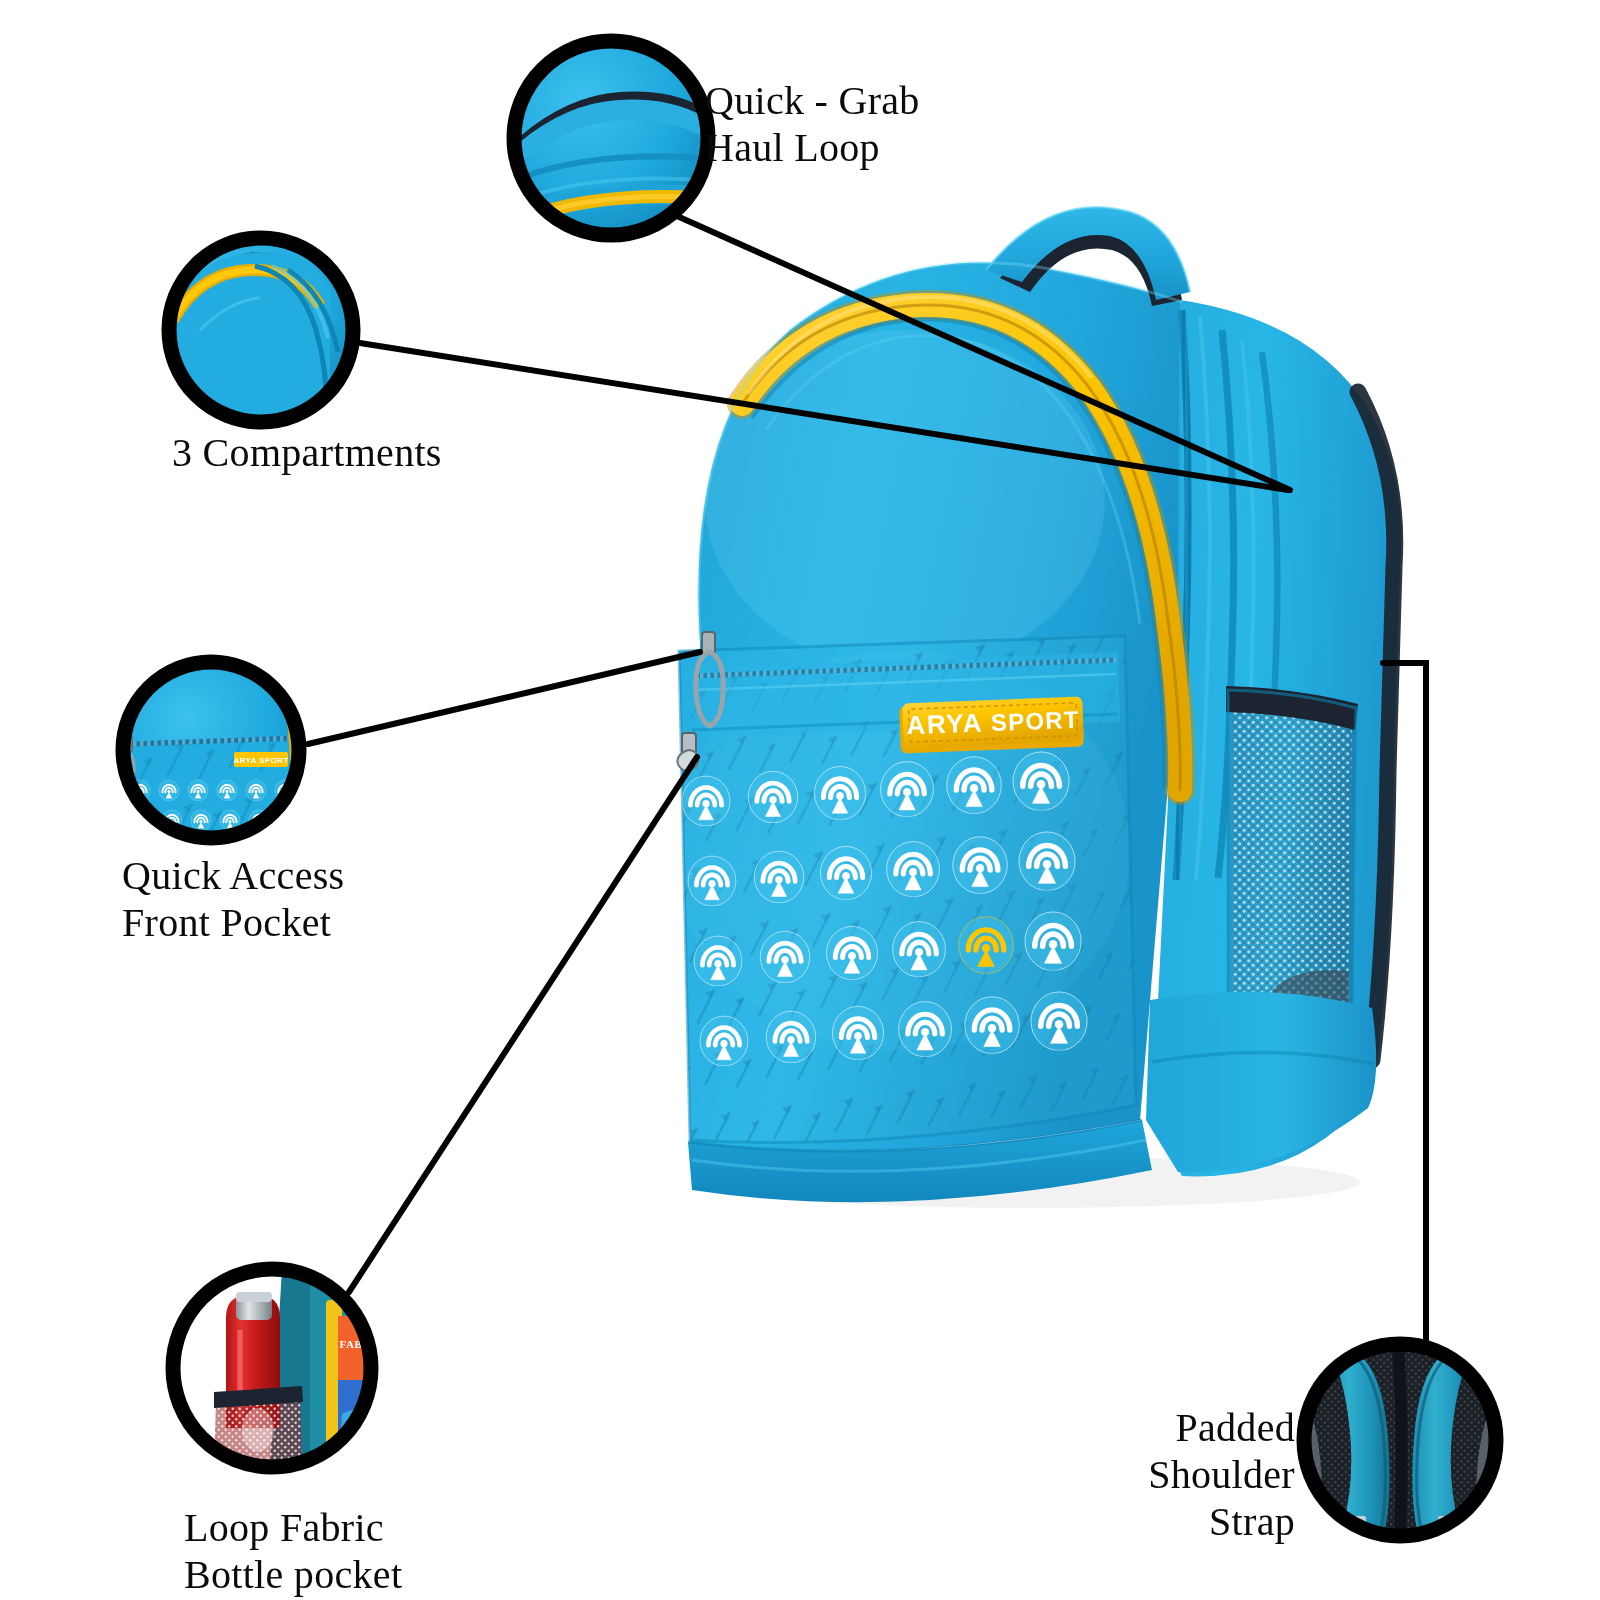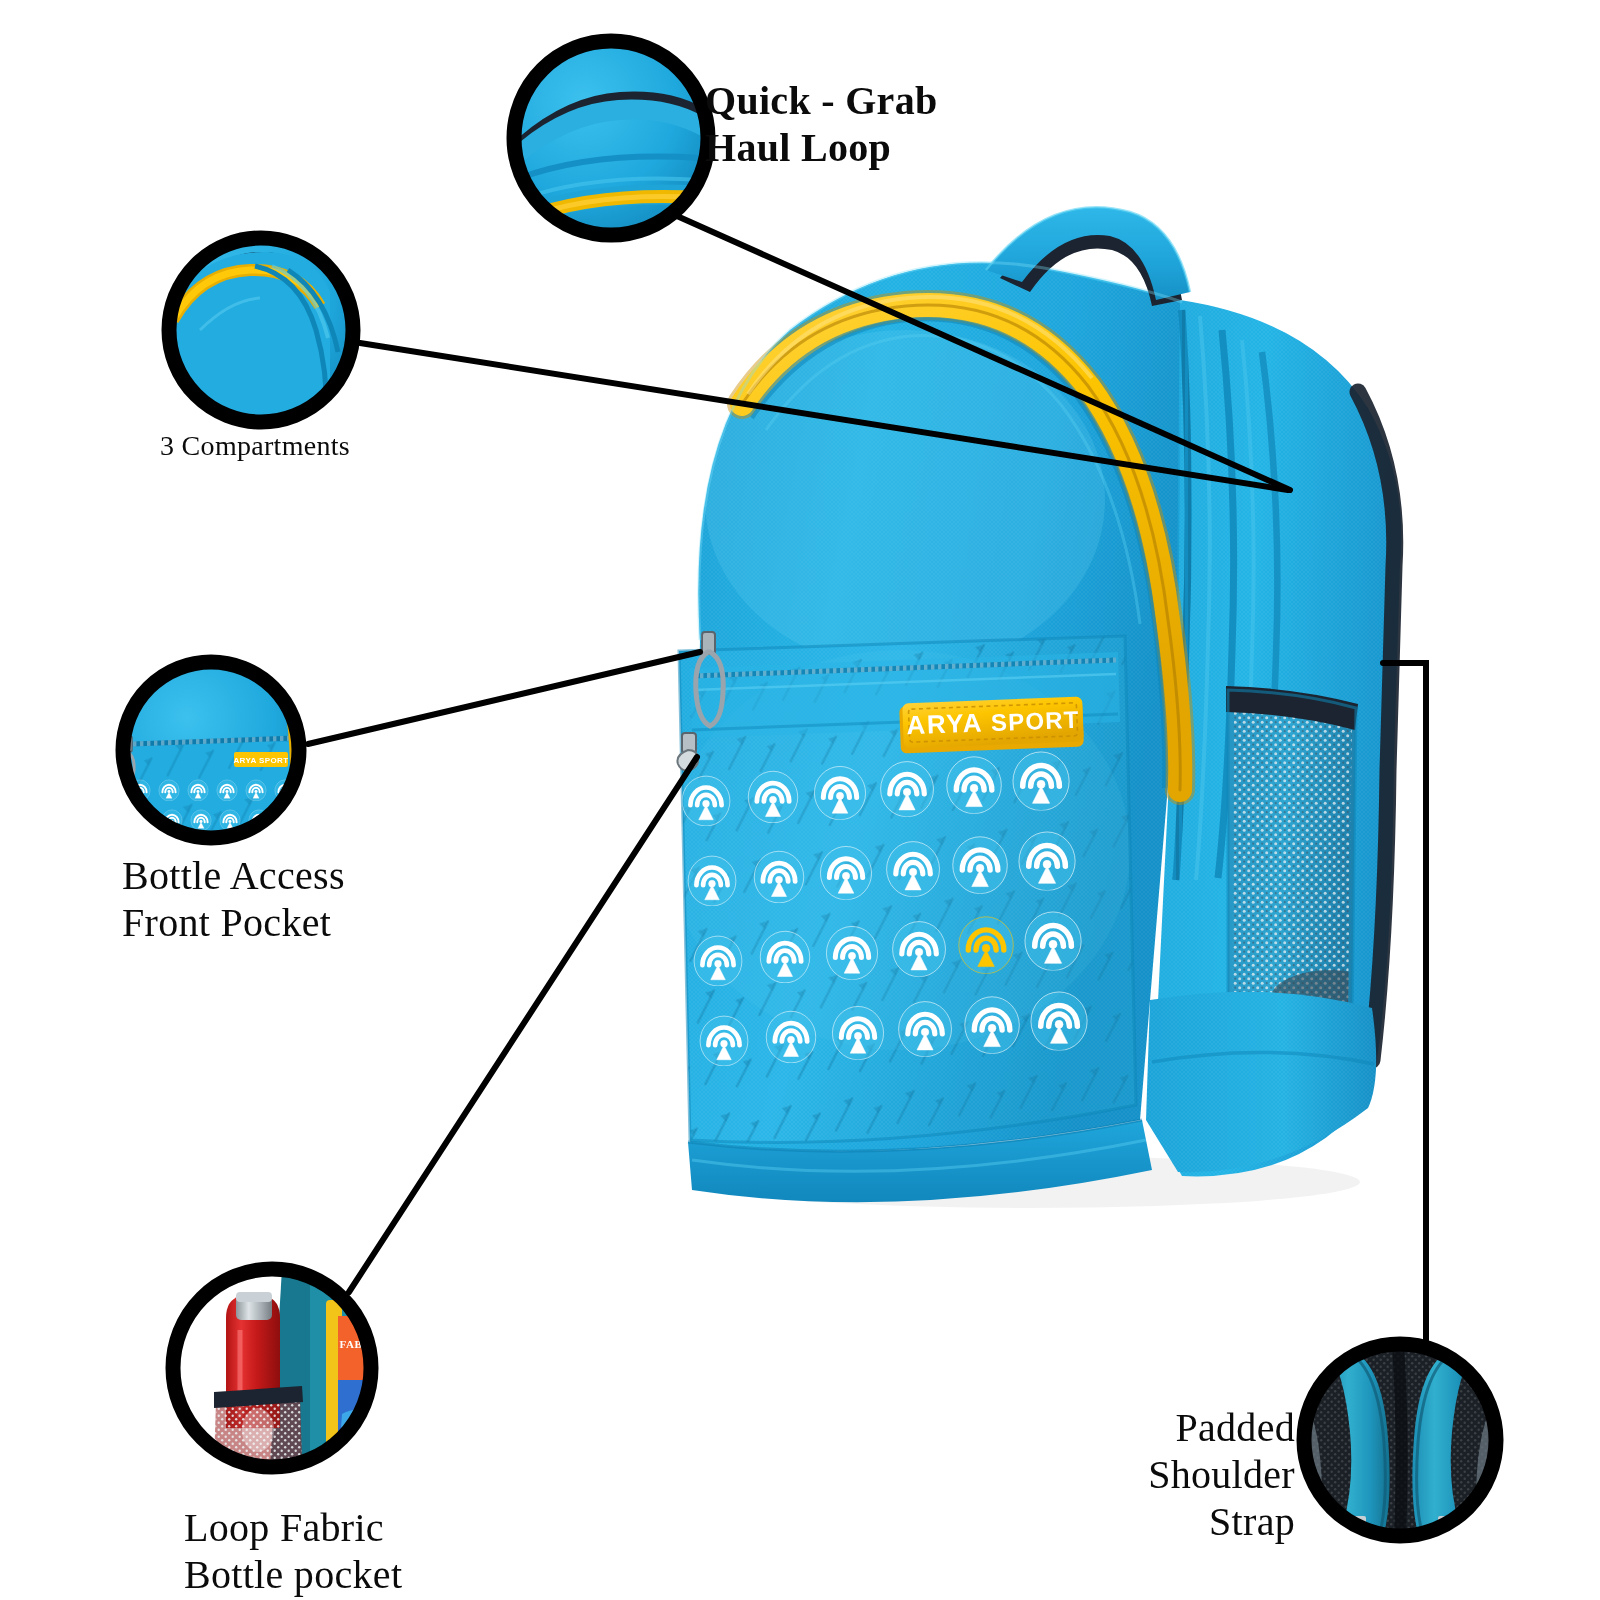--- a/index.html
+++ b/index.html
@@ -21,22 +21,22 @@
   .callout-label {
     position: absolute;
     color: #0b0b0b;
     font-family: "Liberation Serif", "DejaVu Serif", serif;
     font-weight: 400;
     line-height: 1.17;
     white-space: pre-line;
     letter-spacing: 0.3px;
     user-select: none;
   }
-  .lbl-haul      { left: 705px;  top: 78px;   font-size: 40px; text-align: left; font-weight: bold; }
-  .lbl-compart   { left: 160px;  top: 430px;  font-size: 28px; text-align: left; }
+  .lbl-haul      { left: 705px;  top: 78px;   font-size: 40px; text-align: left; }
+  .lbl-compart   { left: 172px;  top: 430px;  font-size: 40px; text-align: left; }
   .lbl-quick     { left: 122px;  top: 853px;  font-size: 40px; text-align: left; }
   .lbl-bottle    { left: 184px;  top: 1505px; font-size: 40px; text-align: left; }
   .lbl-strap     { left: 1000px; top: 1405px; font-size: 40px; text-align: right; width: 295px; }
 </style>
 </head>
 <body>
 
 <div id="stage">
 
   <svg id="scene" viewBox="0 0 1600 1600" xmlns="http://www.w3.org/2000/svg">
@@ -452,21 +452,21 @@
       <circle cx="1400" cy="1440" r="96" fill="none" stroke="#000000" stroke-width="15"></circle>
     </g>
 
   </svg>
 
   <div class="callout-label lbl-haul">Quick - Grab
 Haul Loop</div>
 
   <div class="callout-label lbl-compart">3 Compartments</div>
 
-  <div class="callout-label lbl-quick">Bottle Access
+  <div class="callout-label lbl-quick">Quick Access
 Front Pocket</div>
 
   <div class="callout-label lbl-bottle">Loop Fabric
 Bottle pocket</div>
 
   <div class="callout-label lbl-strap">Padded
 Shoulder
 Strap</div>
 
 </div>

